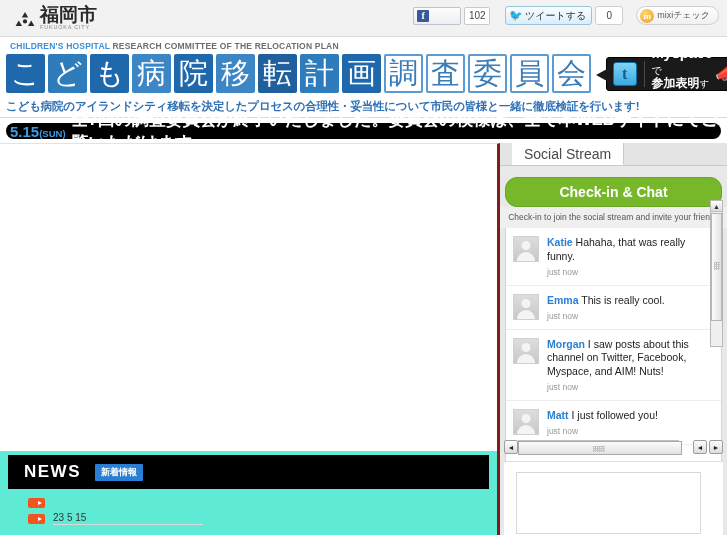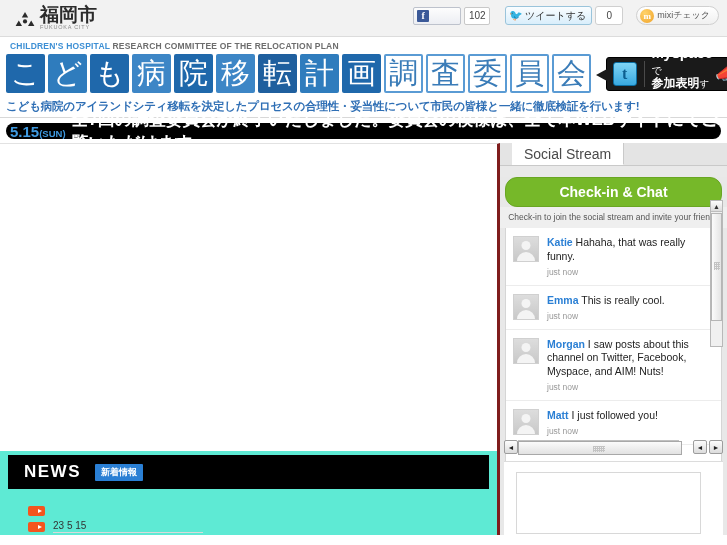--- a/index.html
+++ b/index.html
@@ -182,21 +182,21 @@
     background: #000; height: 34px; display: flex; align-items: center;
     padding-left: 16px; margin-top: 4px;
   }
   .news-title {
     color: #fff; font-size: 17px; font-weight: bold; letter-spacing: 1.5px;
   }
   .news-badge {
     background: #2a7fd4; color: #fff; font-size: 9px; font-weight: bold;
     padding: 2px 6px; margin-left: 14px; border-radius: 1px;
   }
-  .news-list { padding-top: 15px; }
+  .news-list { padding-top: 7px; }
   .news-item { display: flex; align-items: center; padding: 2px 0 2px 20px; }
   .arrow-ic {
     width: 17px; height: 10px; background: #f4551e;
     border-radius: 2px; position: relative; flex: none;
   }
   .arrow-ic:after {
     content: ""; position: absolute; right: 3px; top: 3px;
     border-top: 2.5px solid transparent;
     border-bottom: 2.5px solid transparent;
     border-left: 4px solid #fff;

